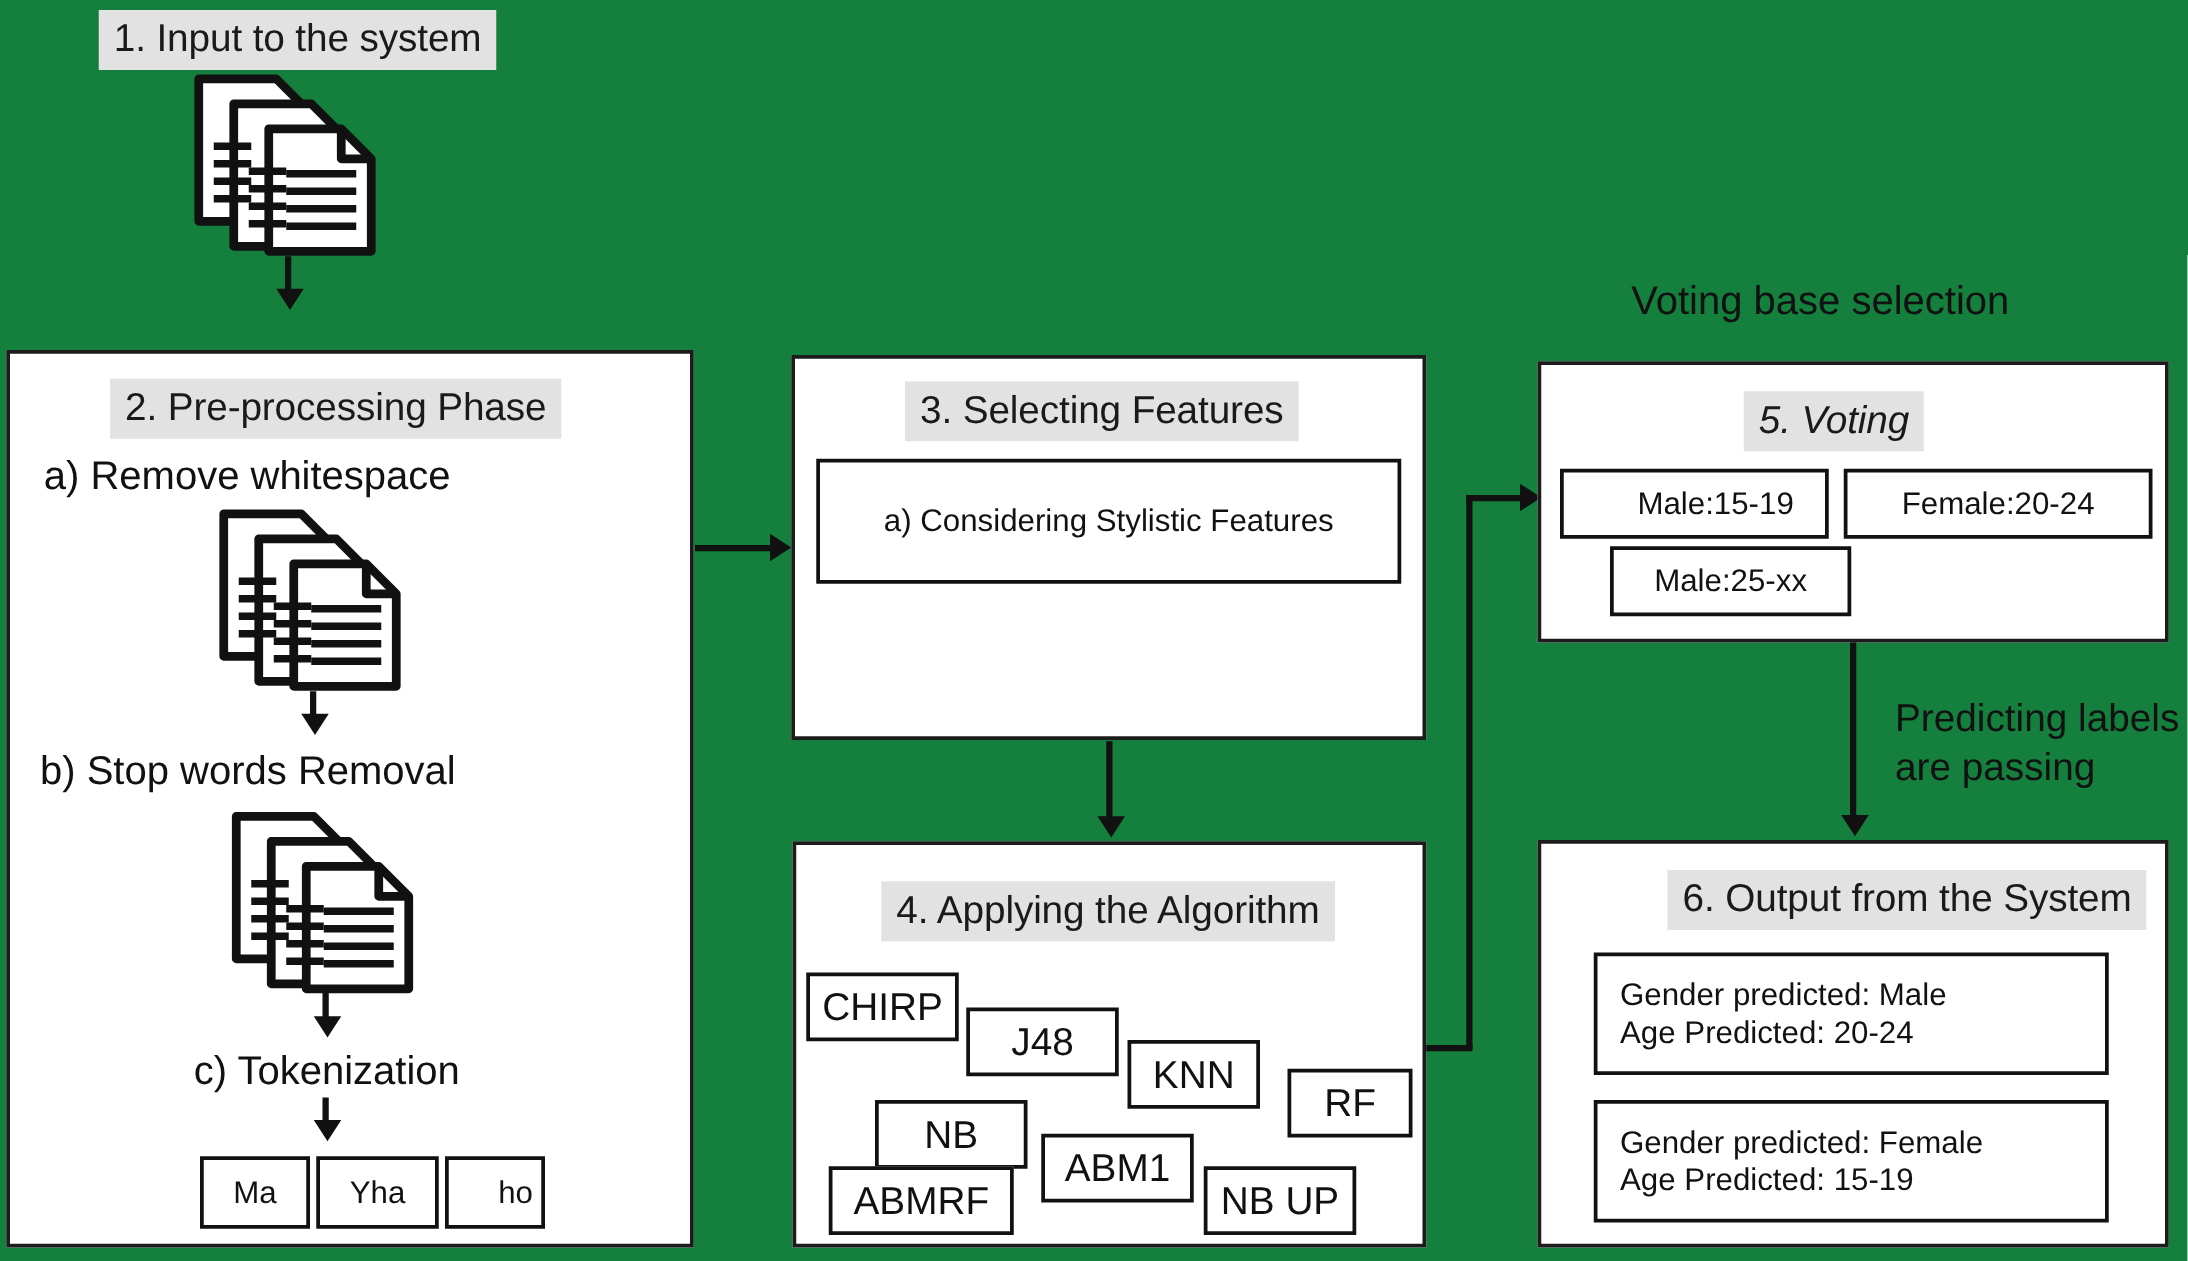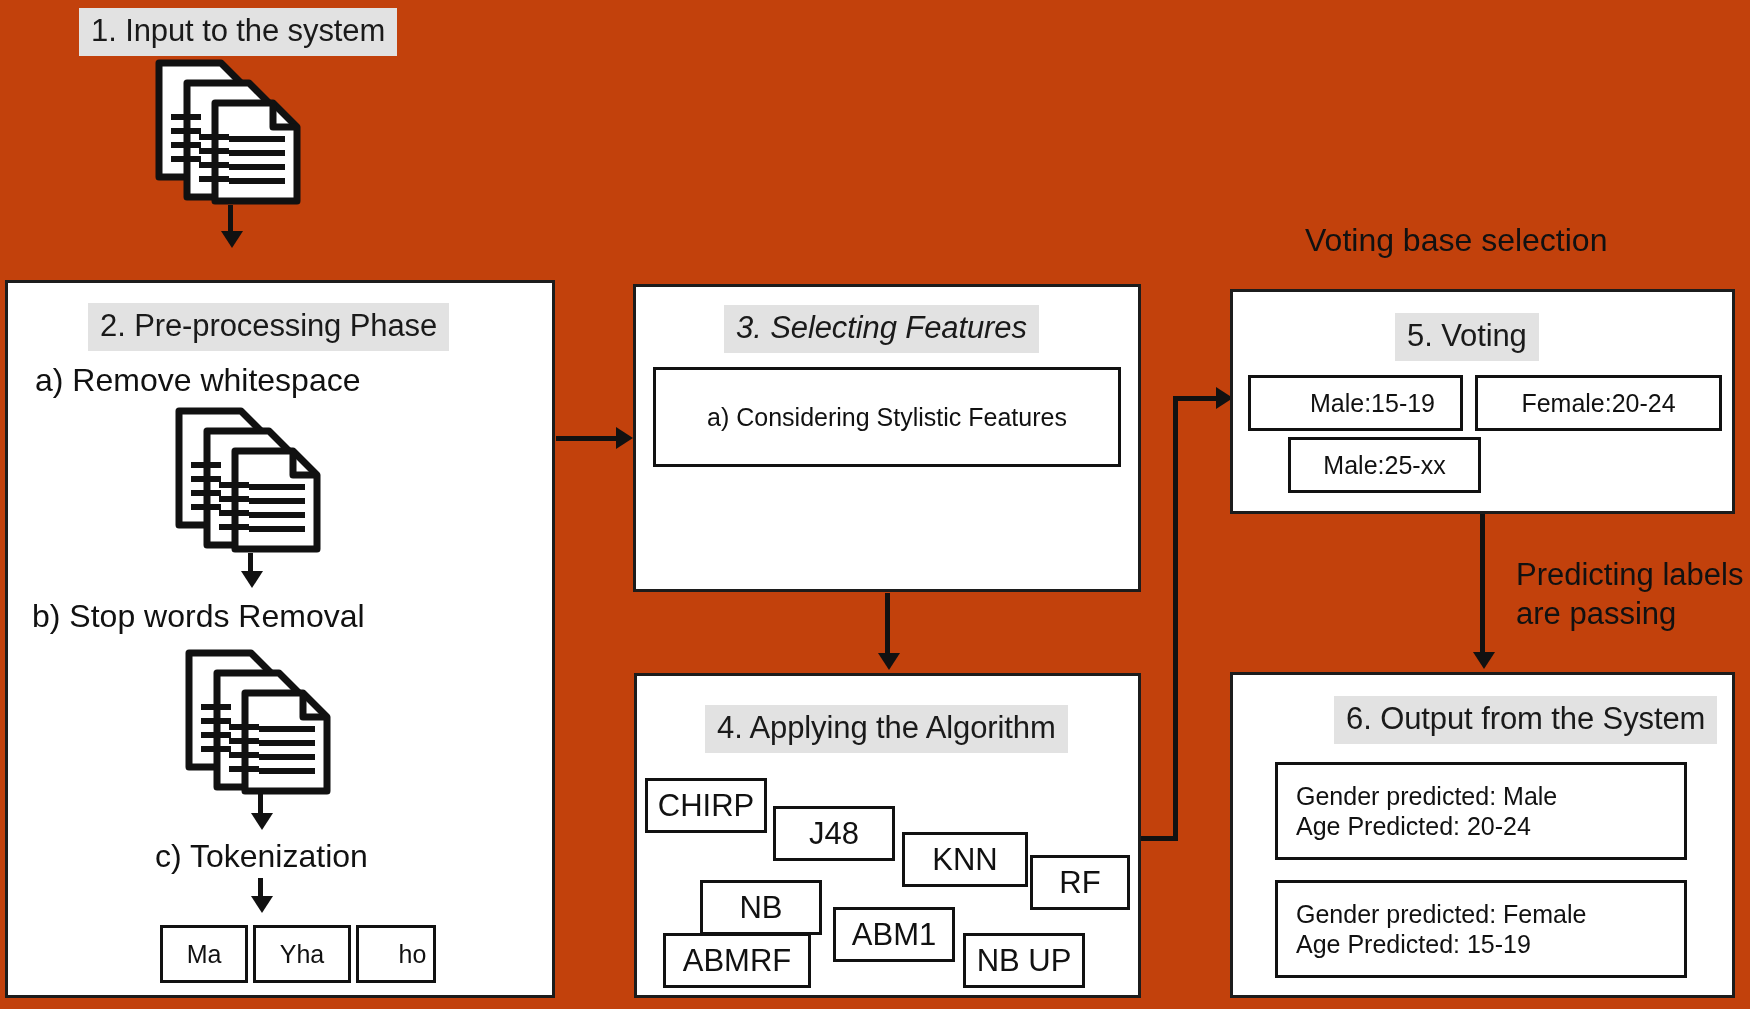--- a/index.html
+++ b/index.html
@@ -8,21 +8,21 @@
     background: #ffffff;
   }
   body {
     font-family: "Liberation Sans", sans-serif;
     color: #000000;
   }
   #canvas {
     position: relative;
     width: 1750px;
     height: 1009px;
-    background: #c2410c;
+    background: #15803d;
     overflow: hidden;
   }
   .abs { position: absolute; }
 
   
   .sec-header {
     background: #e2e2e2;
     color: #1a1a1a;
     font-size: 31px;
     line-height: 1.28;
@@ -219,50 +219,50 @@
 
   <div class="abs inner-box" style="left:160px; top:925px; width:88px; height:58px;">Ma</div>
   <div class="abs inner-box" style="left:253px; top:925px; width:98px; height:58px;">Yha</div>
   <div class="abs inner-box" style="left:356px; top:925px; width:80px; height:58px;padding-left:43px;">ho</div>
 
   <div class="abs h-line" style="left:556px; top:436px; width:62px;"></div>
   <div class="abs arrow-right" style="left:616px; top:427px;"></div>
 
   <div class="abs phase-box" style="left:633px; top:284px; width:508px; height:308px;"></div>
 
-  <div class="abs sec-header" style="left:724px; top:305px;font-style:italic;">3. Selecting Features</div>
+  <div class="abs sec-header" style="left:724px; top:305px;">3. Selecting Features</div>
 
   <div class="abs inner-box" style="left:653px; top:367px; width:468px; height:100px;">a) Considering Stylistic Features</div>
 
   <div class="abs v-line" style="left:885px; top:593px; height:62px;"></div>
   <div class="abs arrow-down" style="left:878px; top:653px;"></div>
 
   <div class="abs phase-box" style="left:634px; top:673px; width:507px; height:325px;"></div>
 
   <div class="abs sec-header" style="left:705px; top:705px;">4. Applying the Algorithm</div>
 
   <div class="abs algo-box" style="left:645px; top:778px; width:122px; height:55px;">CHIRP</div>
   <div class="abs algo-box" style="left:773px; top:806px; width:122px; height:55px;">J48</div>
-  <div class="abs algo-box" style="left:902px; top:832px; width:126px; height:55px;">KNN</div>
+  <div class="abs algo-box" style="left:902px; top:832px; width:106px; height:55px;">KNN</div>
   <div class="abs algo-box" style="left:1030px; top:855px; width:100px; height:55px;">RF</div>
   <div class="abs algo-box" style="left:700px; top:880px; width:122px; height:55px;">NB</div>
   <div class="abs algo-box" style="left:833px; top:907px; width:122px; height:55px;">ABM1</div>
   <div class="abs algo-box" style="left:963px; top:933px; width:122px; height:55px;">NB UP</div>
   <div class="abs algo-box" style="left:663px; top:933px; width:148px; height:55px;">ABMRF</div>
 
   <div class="abs h-line" style="left:1141px; top:836px; width:37px;"></div>
   <div class="abs v-line" style="left:1173px; top:396px; height:443px;"></div>
   <div class="abs h-line" style="left:1173px; top:396px; width:46px;"></div>
   <div class="abs arrow-right" style="left:1216px; top:387px;"></div>
 
   <div class="abs step-label" style="left:1305px; top:222px;">Voting base selection</div>
 
   <div class="abs phase-box" style="left:1230px; top:289px; width:505px; height:225px;"></div>
 
-  <div class="abs sec-header" style="left:1395px; top:313px;">5. Voting</div>
+  <div class="abs sec-header" style="left:1395px; top:313px;font-style:italic;">5. Voting</div>
 
   <div class="abs inner-box" style="left:1248px; top:375px; width:215px; height:56px;padding-left:44px;">Male:15-19</div>
   <div class="abs inner-box" style="left:1475px; top:375px; width:247px; height:56px;">Female:20-24</div>
   <div class="abs inner-box" style="left:1288px; top:437px; width:193px; height:56px;">Male:25-xx</div>
 
   <div class="abs v-line" style="left:1480px; top:514px; height:140px;"></div>
   <div class="abs arrow-down" style="left:1473px; top:652px;"></div>
 
   <div class="abs plain-text" style="left: 1516px; top: 555px; white-space: pre-line;">Predicting labels
 are passing</div>

